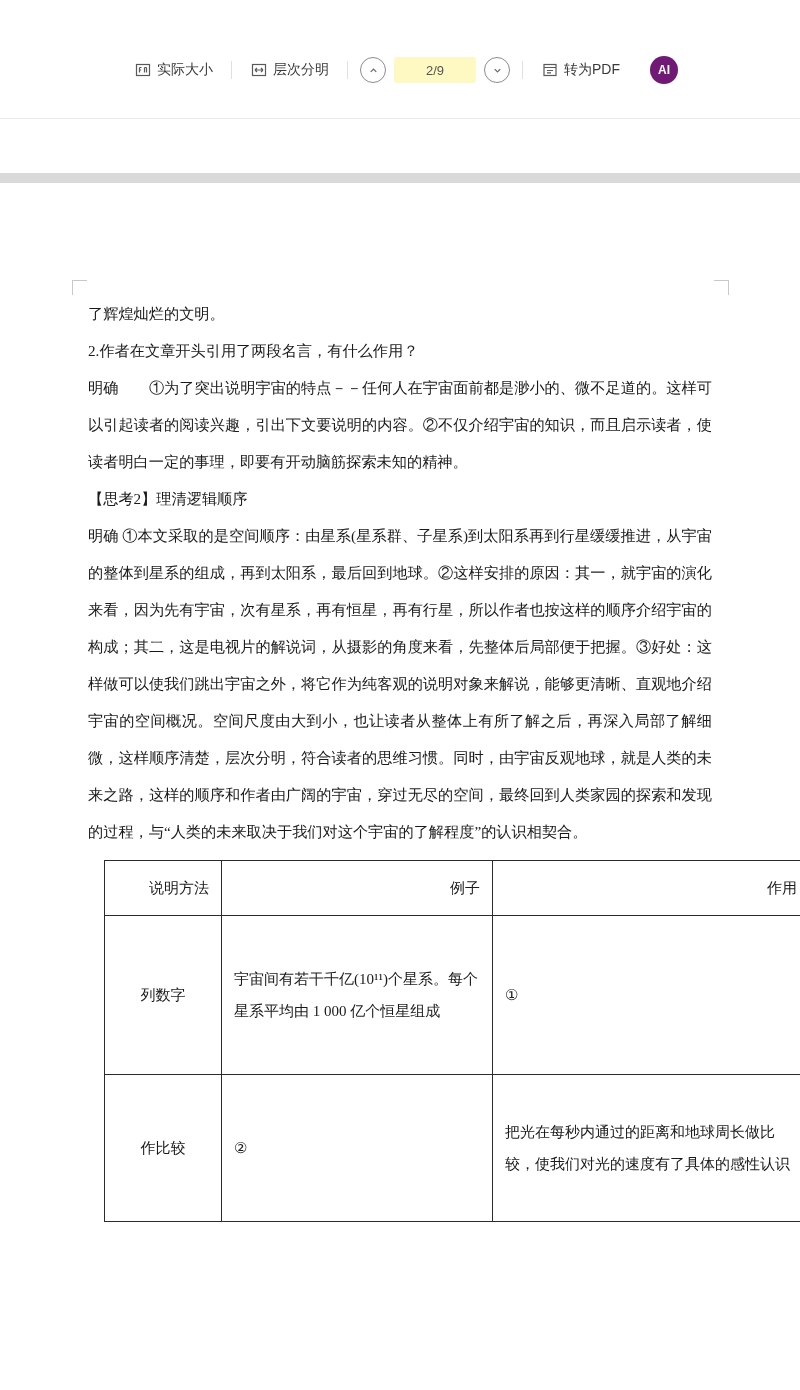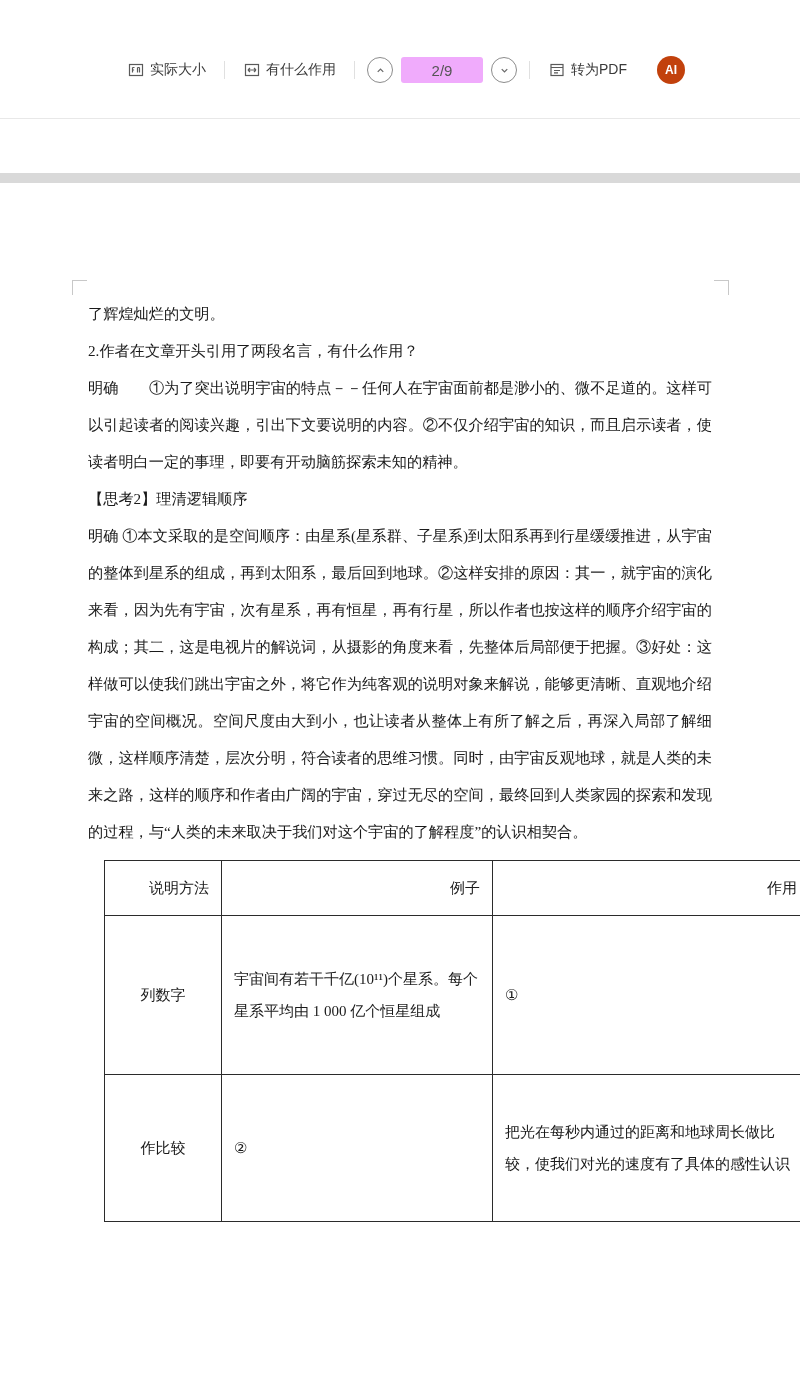--- a/index.html
+++ b/index.html
@@ -72,34 +72,34 @@
     align-items: center;
     justify-content: center;
     color: #6a6a6a;
     font-size: 11px;
     cursor: pointer;
     background: #fff;
   }
   .page-box {
     width: 82px;
     height: 26px;
-    background: #f0abfc;
+    background: #fef9c3;
     border-radius: 3px;
     display: flex;
     align-items: center;
     justify-content: center;
-    font-size: 15px;
+    font-size: 13px;
     color: #555;
     margin: 4px 6px;
   }
   .ai-badge {
     width: 28px;
     height: 28px;
     border-radius: 50%;
-    background: #c2410c;
+    background: #701a75;
     color: #fff;
     font-size: 12px;
     font-weight: bold;
     display: flex;
     align-items: center;
     justify-content: center;
     margin-left: 18px;
     cursor: pointer;
   }
 
@@ -231,21 +231,21 @@
 
     <div class="tb-sep"></div>
 
     <div class="tb-item">
       <span class="tb-icon">
         <svg width="16" height="16" viewBox="0 0 16 16" fill="none" stroke="currentColor" stroke-width="1.2">
           <rect x="1.5" y="2.5" width="13" height="11"></rect>
           <path d="M4 8h8M4 8l2-2M4 8l2 2M12 8l-2-2M12 8l-2 2"></path>
         </svg>
       </span>
-      <span>有什么作用</span>
+      <span>层次分明</span>
     </div>
 
     <div class="tb-sep"></div>
 
     <div class="page-nav">
       <div class="circle-btn">
         <svg width="11" height="11" viewBox="0 0 12 12" fill="none" stroke="currentColor" stroke-width="1.4">
           <path d="M3 7.5L6 4.5l3 3"></path>
         </svg>
       </div>

